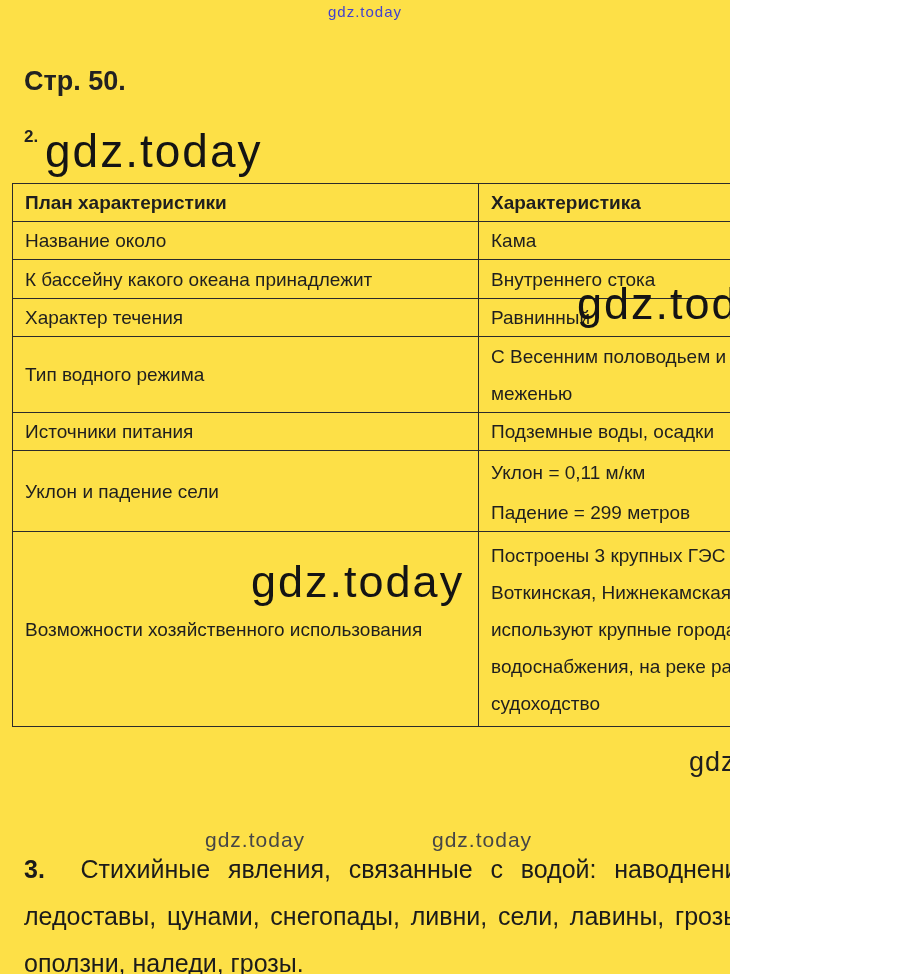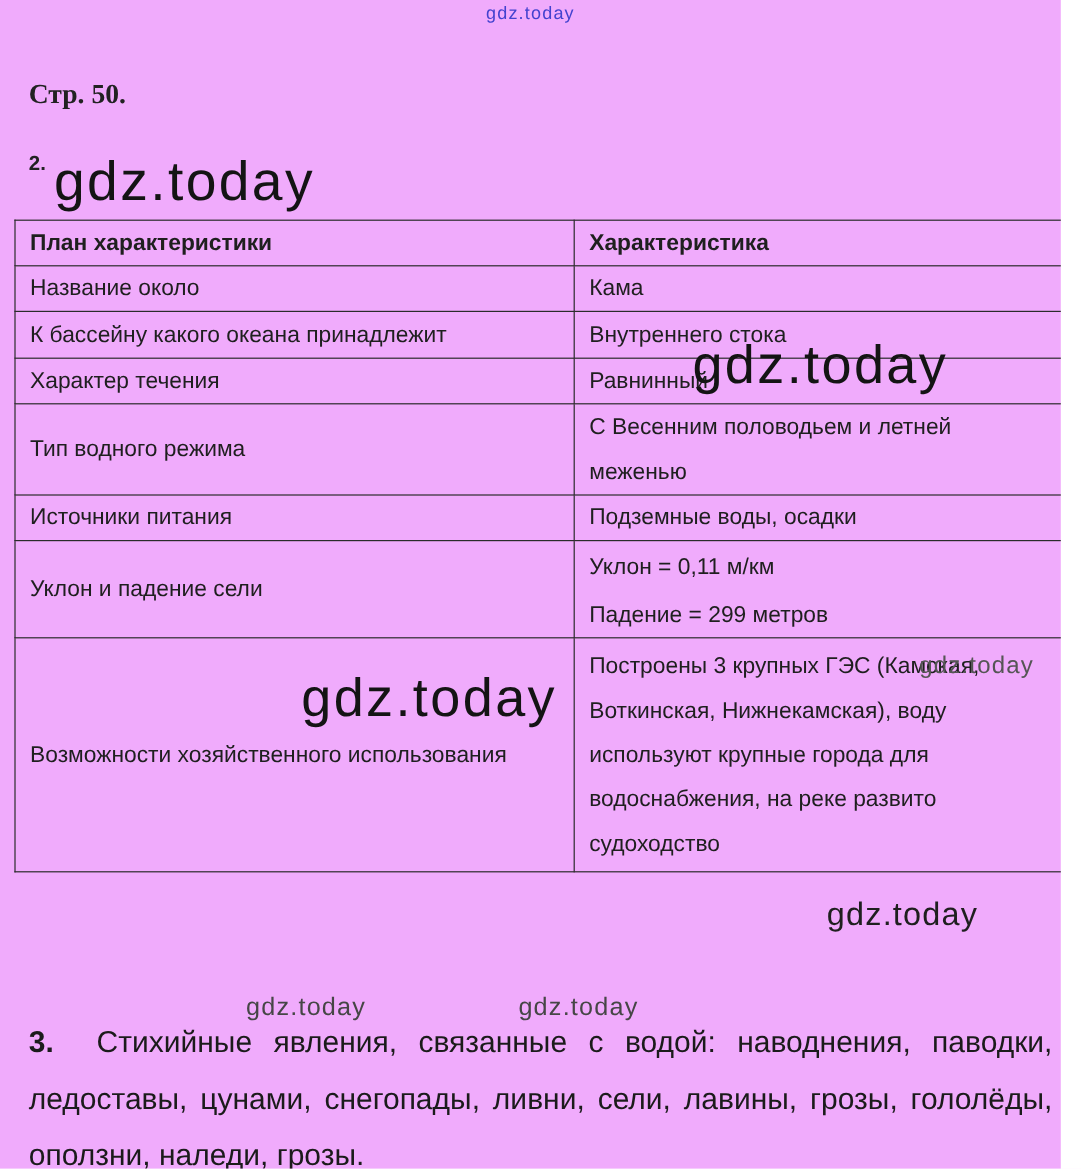--- a/index.html
+++ b/index.html
@@ -1,22 +1,22 @@
 <!DOCTYPE html>
 <html><head>
 <meta charset="utf-8">
 <style>
   html,body{margin:0;padding:0;background:#ffffff;}
-  .page{position:relative;width:884px;height:974px;background:#f0abfc;overflow:hidden;
+  .page{position:relative;width:730px;height:974px;background:#fde047;overflow:hidden;
         font-family:"Liberation Sans", sans-serif;color:#1f1f1f;}
 
   .top-link{position:absolute;left:0;right:0;top:3px;text-align:center;
             font-size:15px;letter-spacing:1px;color:#4342cf;text-decoration:none;cursor:pointer;}
 
-  .page-heading{position:absolute;left:24px;top:66px;font-size:23px;font-weight:bold;color:#222;font-family:Liberation Serif, serif;}
+  .page-heading{position:absolute;left:24px;top:66px;font-size:27px;font-weight:bold;color:#222;}
 
   .task2-number{position:absolute;left:24px;top:127px;font-size:17px;font-weight:bold;color:#222;}
 
   .wm{position:absolute;white-space:nowrap;pointer-events:none;letter-spacing:2px;color:#141414;}
   .wm-task2{left:45px;top:124px;font-size:46px;}
   .wm-row3{left:577px;top:278px;font-size:45px;}
   .wm-row7-big{left:251px;top:556px;font-size:45px;}
   .wm-row7-small{left:766px;top:544px;font-size:20px;color:#555;letter-spacing:1px;}
   .wm-row8{left:689px;top:747px;font-size:27px;color:#1f1f1f;letter-spacing:1px;}
   .wm-below-1{left:205px;top:828px;font-size:21px;color:#464646;letter-spacing:1px;}

